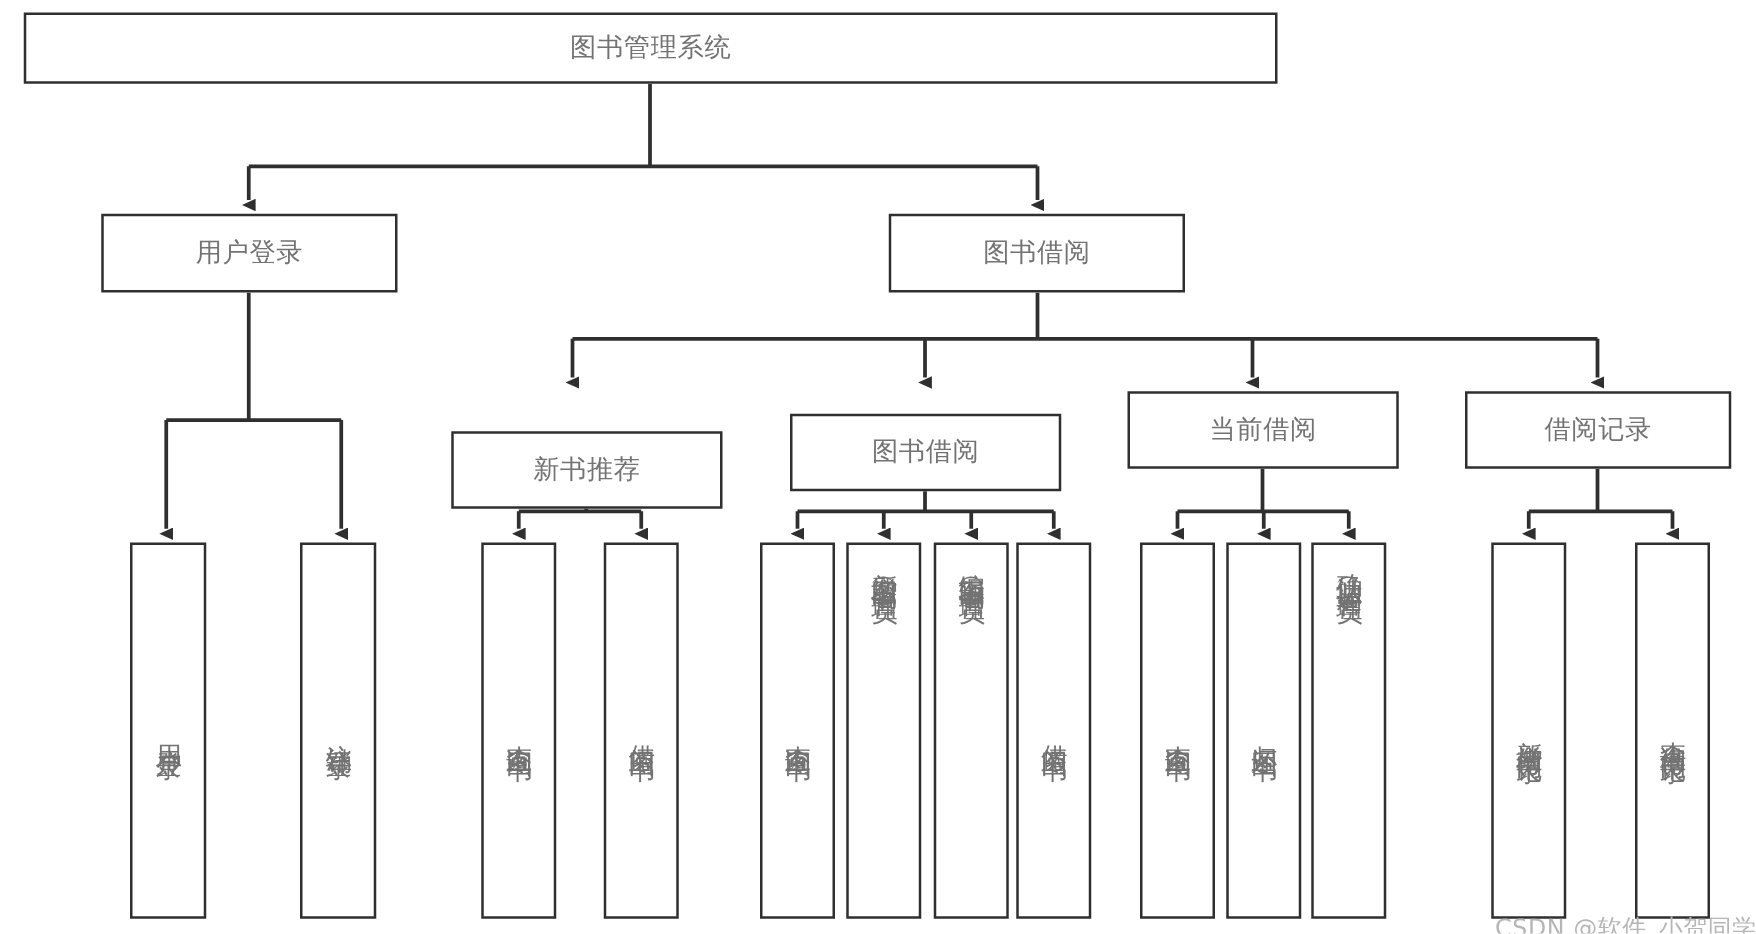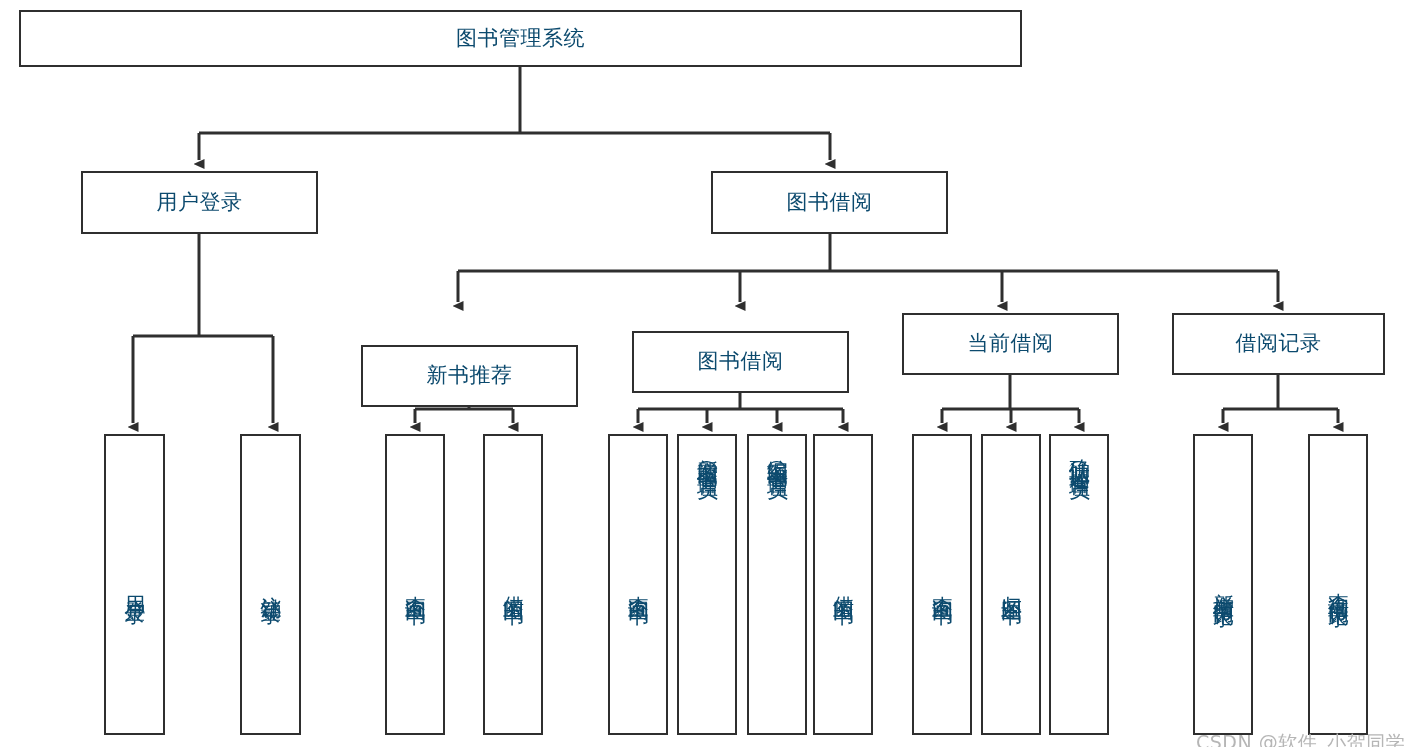--- a/index.html
+++ b/index.html
@@ -22,21 +22,21 @@
     left: 0;
     top: 0;
     width: 1405px;
     height: 747px;
   }
   .node {
     position: absolute;
     box-sizing: border-box;
     border: 2.5px solid #2f2f2f;
     background: #ffffff;
-    color: #0c4a6e;
+    color: #737373;
     display: flex;
     align-items: center;
     justify-content: center;
     overflow: hidden;
   }
   .node-h .node-label {
     font-size: 21px;
     line-height: 1.1;
     letter-spacing: 0.5px;
     white-space: nowrap;

